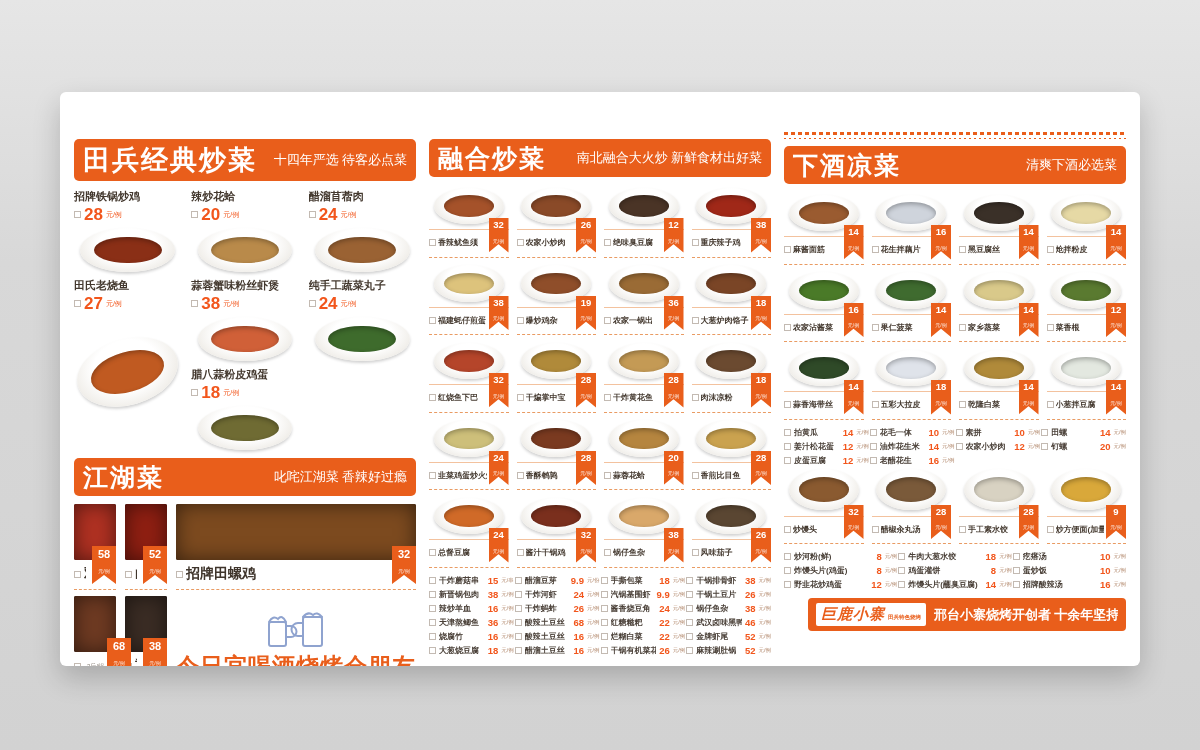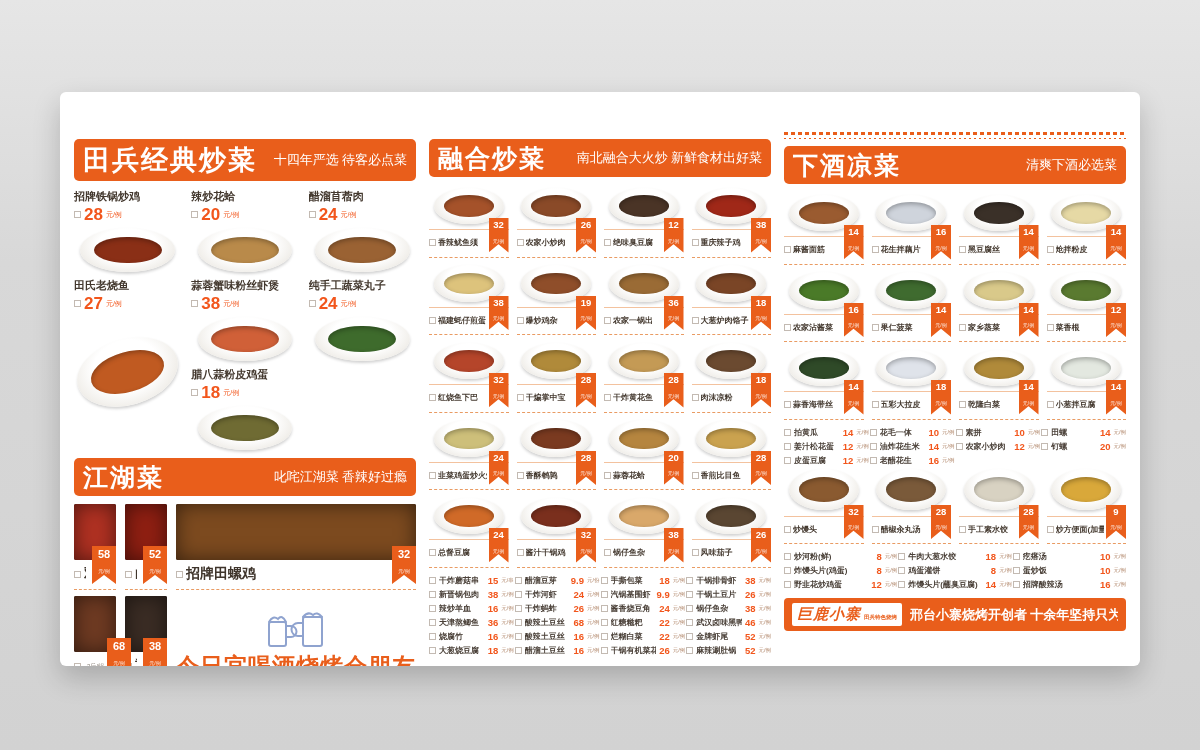--- a/index.html
+++ b/index.html
@@ -77,21 +77,21 @@
   
   .lrow{display:grid;grid-template-columns:repeat(4,1fr);column-gap:1px;margin-top:7px;}
   .lrow.cols3{grid-template-columns:repeat(3,1fr);}
   .lcol{display:flex;flex-direction:column;gap:3px;min-width:0;}
   .li{display:flex;align-items:center;gap:3px;min-width:0;}
   .ln{flex:1;font-size:8px;font-weight:bold;color:#4a4038;white-space:nowrap;overflow:hidden;}
   .lp{color:var(--price);font-size:9.5px;font-weight:bold;white-space:nowrap;}
   .lu{font-size:5.5px;color:#b08568;font-style:normal;white-space:nowrap;}
 
   
-  .brand{margin-top:8px;background:var(--accent);border-radius:4px;display:flex;align-items:center;gap:8px;padding:5px 8px;flex:none;}
+  .brand{margin-top:8px;background:var(--accent);border-radius:4px;display:flex;align-items:center;gap:8px;padding:5px 8px;flex:none;margin-left:24px;}
   .logobox{background:#fff;border-radius:2px;padding:2px 5px;display:flex;align-items:baseline;gap:3px;flex:none;}
   .logo{color:var(--accent);font-weight:bold;font-size:15px;font-style:italic;letter-spacing:1px;white-space:nowrap;}
   .logosub{color:var(--accent);font-size:5.5px;font-weight:bold;white-space:nowrap;}
   .tagline{color:#fff;font-weight:bold;font-size:13px;font-family:"Liberation Serif",serif;white-space:nowrap;overflow:hidden;}
 
   .mugs svg{display:block;}
 </style>
 </head>
 <body>
 

